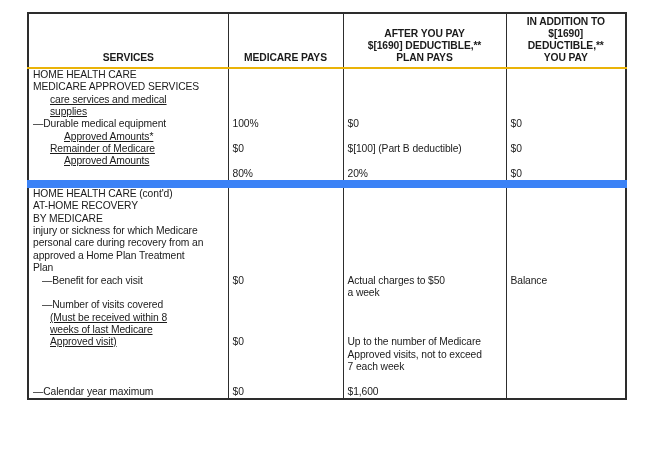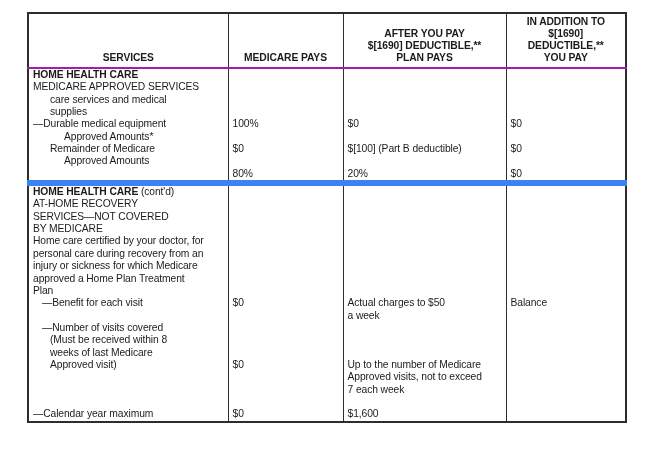--- a/index.html
+++ b/index.html
@@ -19,43 +19,43 @@
     border:2px solid #2d2d2d;
   }
   .benefits th, .benefits td {
     border-left:1px solid #2d2d2d;
     font-size:10.3px;
     letter-spacing:-0.1px;
     color:#1b1b1b;
   }
   .benefits th:first-child, .benefits td:first-child { border-left:none; }
   .benefits thead th {
-    border-bottom:2px solid #a21caf;
+    border-bottom:2px solid #eab308;
     vertical-align:bottom;
     text-align:center;
     font-weight:bold;
     line-height:12px;
     white-space:pre-line;
     padding:2px 2px 3px 2px;
     height:50px;
     box-sizing:border-box;
   }
   .benefits tbody td {
     vertical-align:top;
     height:12.35px;
     line-height:12.35px;
     padding:0 2px 0 4px;
     white-space:nowrap;
     overflow:hidden;
   }
-  .benefits tbody.sec2 tr:first-child td { border-top:6px solid #3b82f6; }
+  .benefits tbody.sec2 tr:first-child td { border-top:8px solid #3b82f6; }
   td.v { padding-left:6px; }
-  .b  { font-weight:bold; }
-  .i1 { padding-left:21px !important; }
-  .i2 { padding-left:35px !important; }
+  .b  { font-weight:normal; }
+  .i1 { padding-left:21px !important;text-decoration:underline; }
+  .i2 { padding-left:35px !important;text-decoration:underline; }
   .id { padding-left:13px !important; }
 </style>
 </head>
 <body>
 
 <div class="page">
   <table class="benefits">
     <colgroup>
       <col style="width:200px">
         <col style="width:115px">
@@ -138,45 +138,33 @@
         <td class="v"></td>
         <td class="v"></td>
       </tr>
       <tr>
         <td class="s">AT-HOME RECOVERY</td>
         <td class="v"></td>
         <td class="v"></td>
         <td class="v"></td>
       </tr>
       <tr>
-        <td class="s">SERVICES—NOT COVERED</td>
-        <td class="v"></td>
-        <td class="v"></td>
-        <td class="v"></td>
-      </tr>
-      <tr>
         <td class="s">BY MEDICARE</td>
         <td class="v"></td>
         <td class="v"></td>
         <td class="v"></td>
       </tr>
       <tr>
-        <td class="s">Home care certified by your doctor, for</td>
+        <td class="s">injury or sickness for which Medicare</td>
         <td class="v"></td>
         <td class="v"></td>
         <td class="v"></td>
       </tr>
       <tr>
         <td class="s">personal care during recovery from an</td>
-        <td class="v"></td>
-        <td class="v"></td>
-        <td class="v"></td>
-      </tr>
-      <tr>
-        <td class="s">injury or sickness for which Medicare</td>
         <td class="v"></td>
         <td class="v"></td>
         <td class="v"></td>
       </tr>
       <tr>
         <td class="s">approved a Home Plan Treatment</td>
         <td class="v"></td>
         <td class="v"></td>
         <td class="v"></td>
       </tr>

